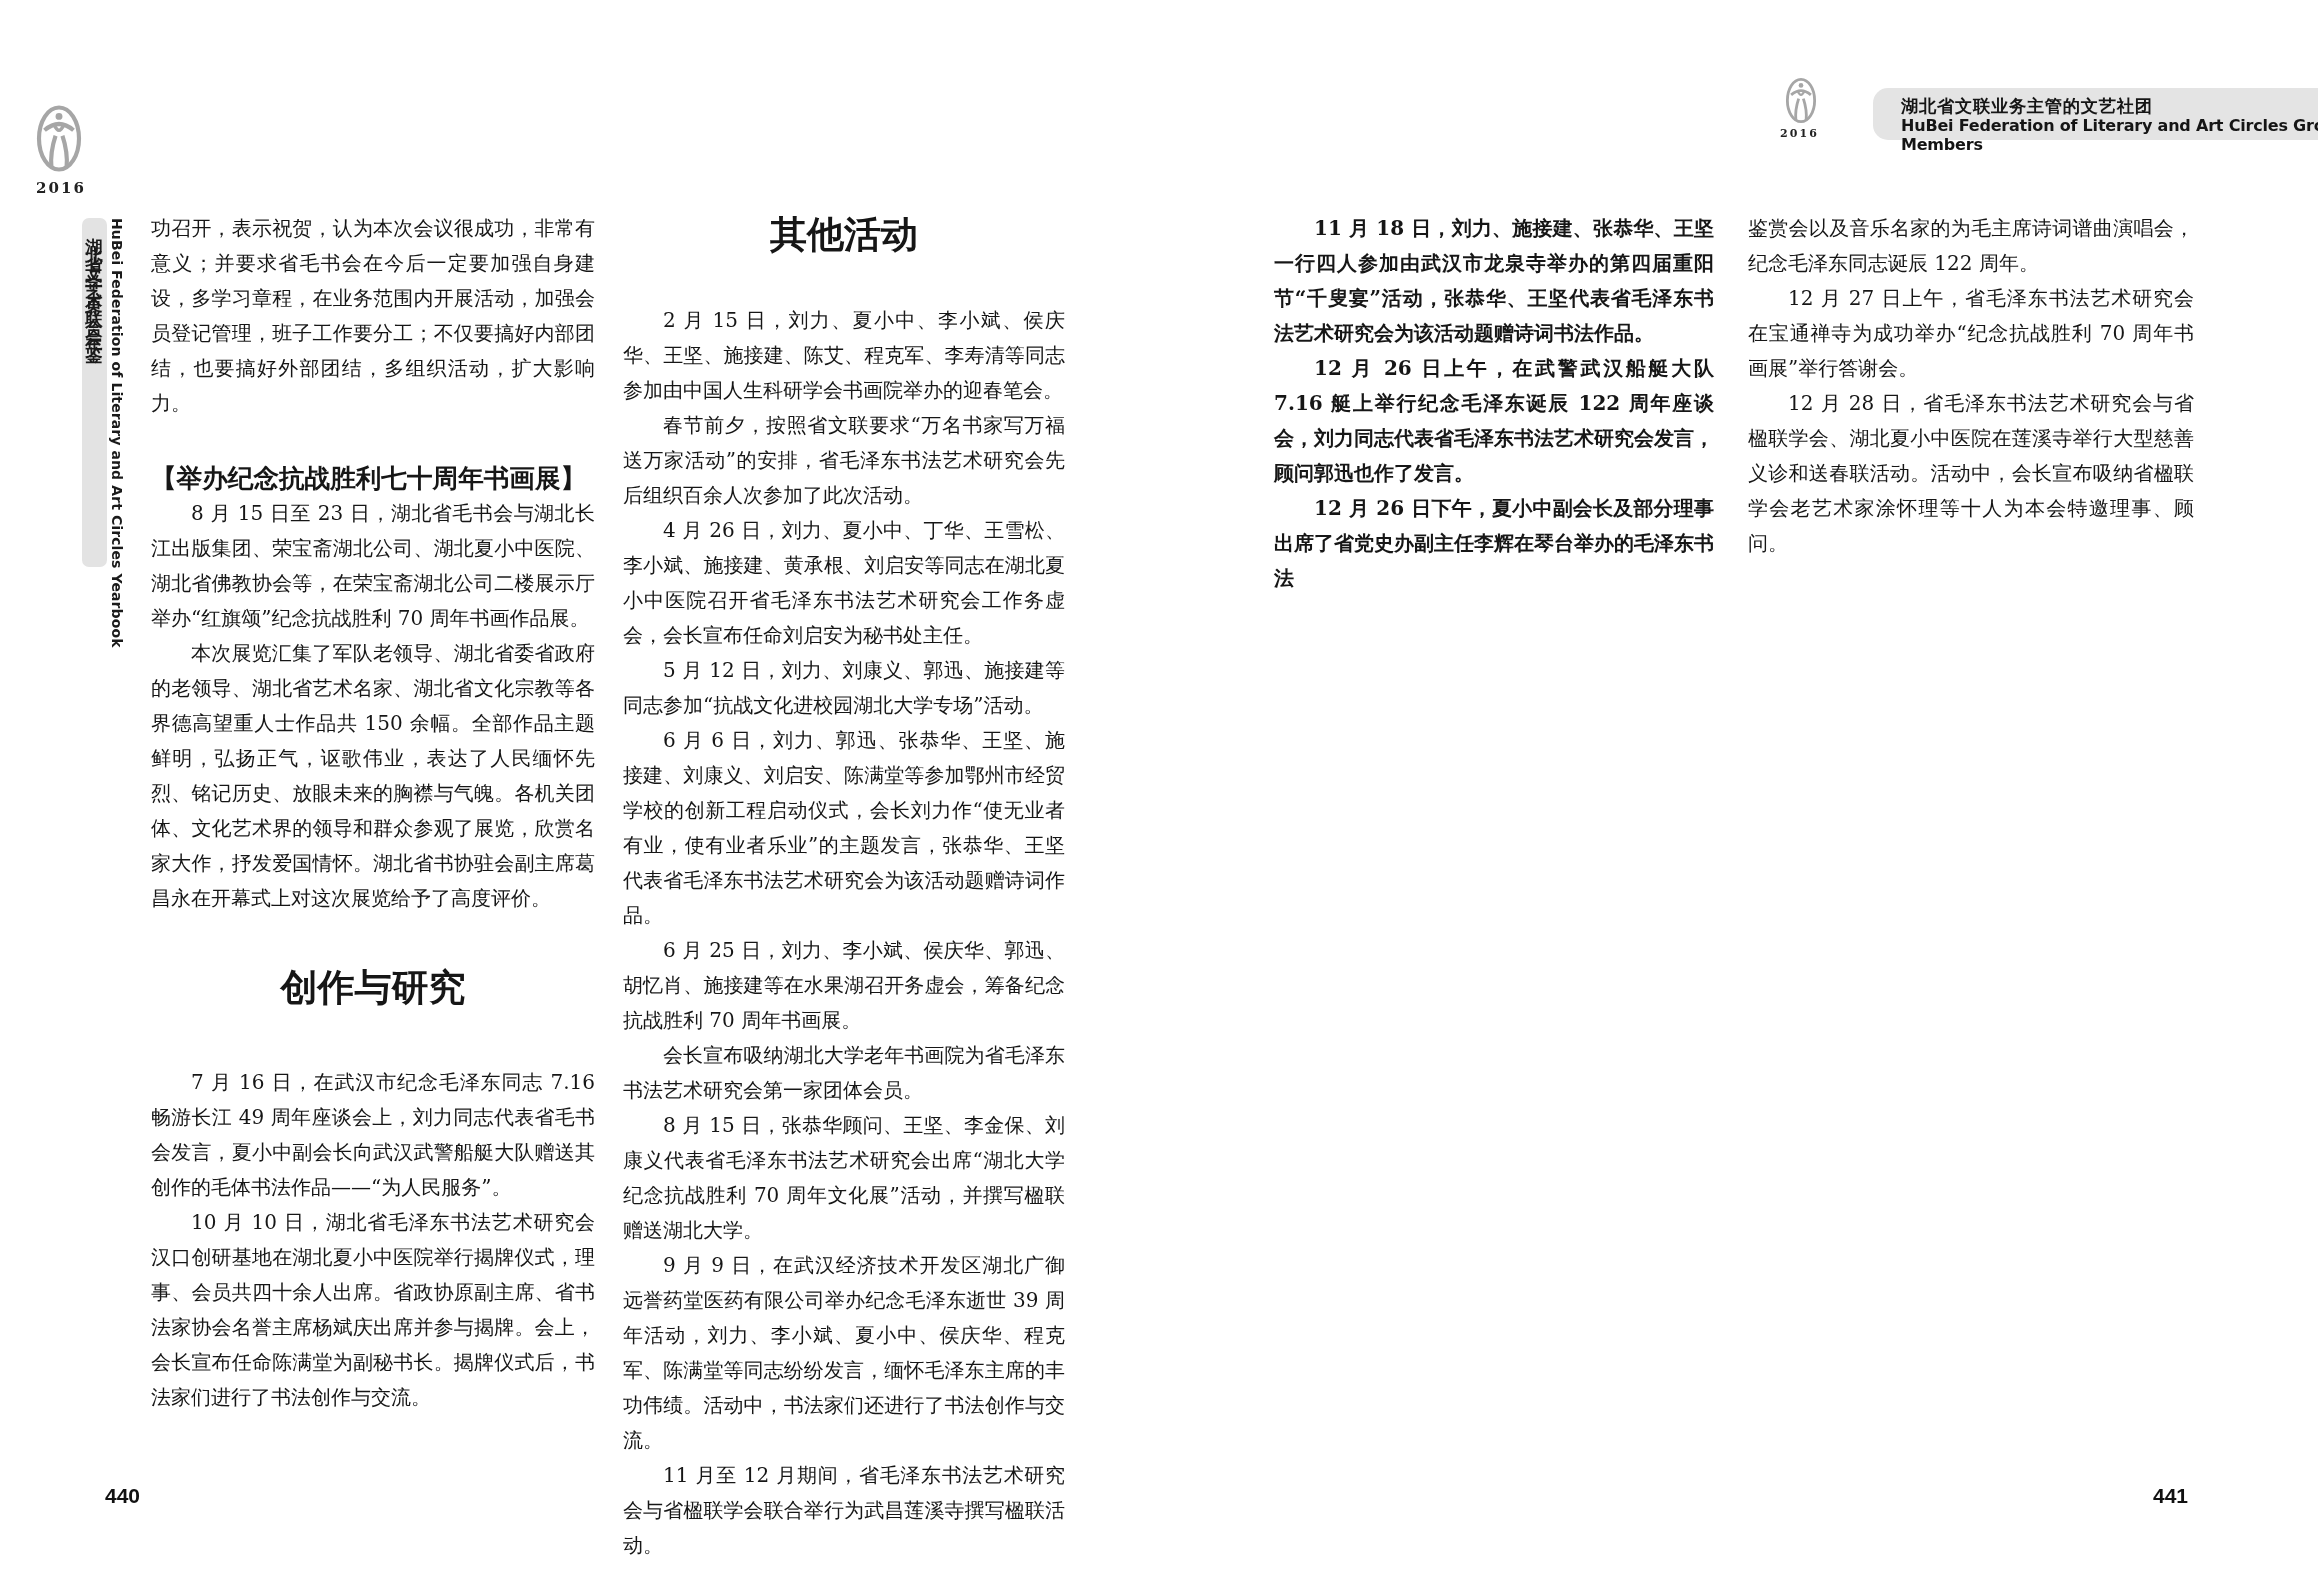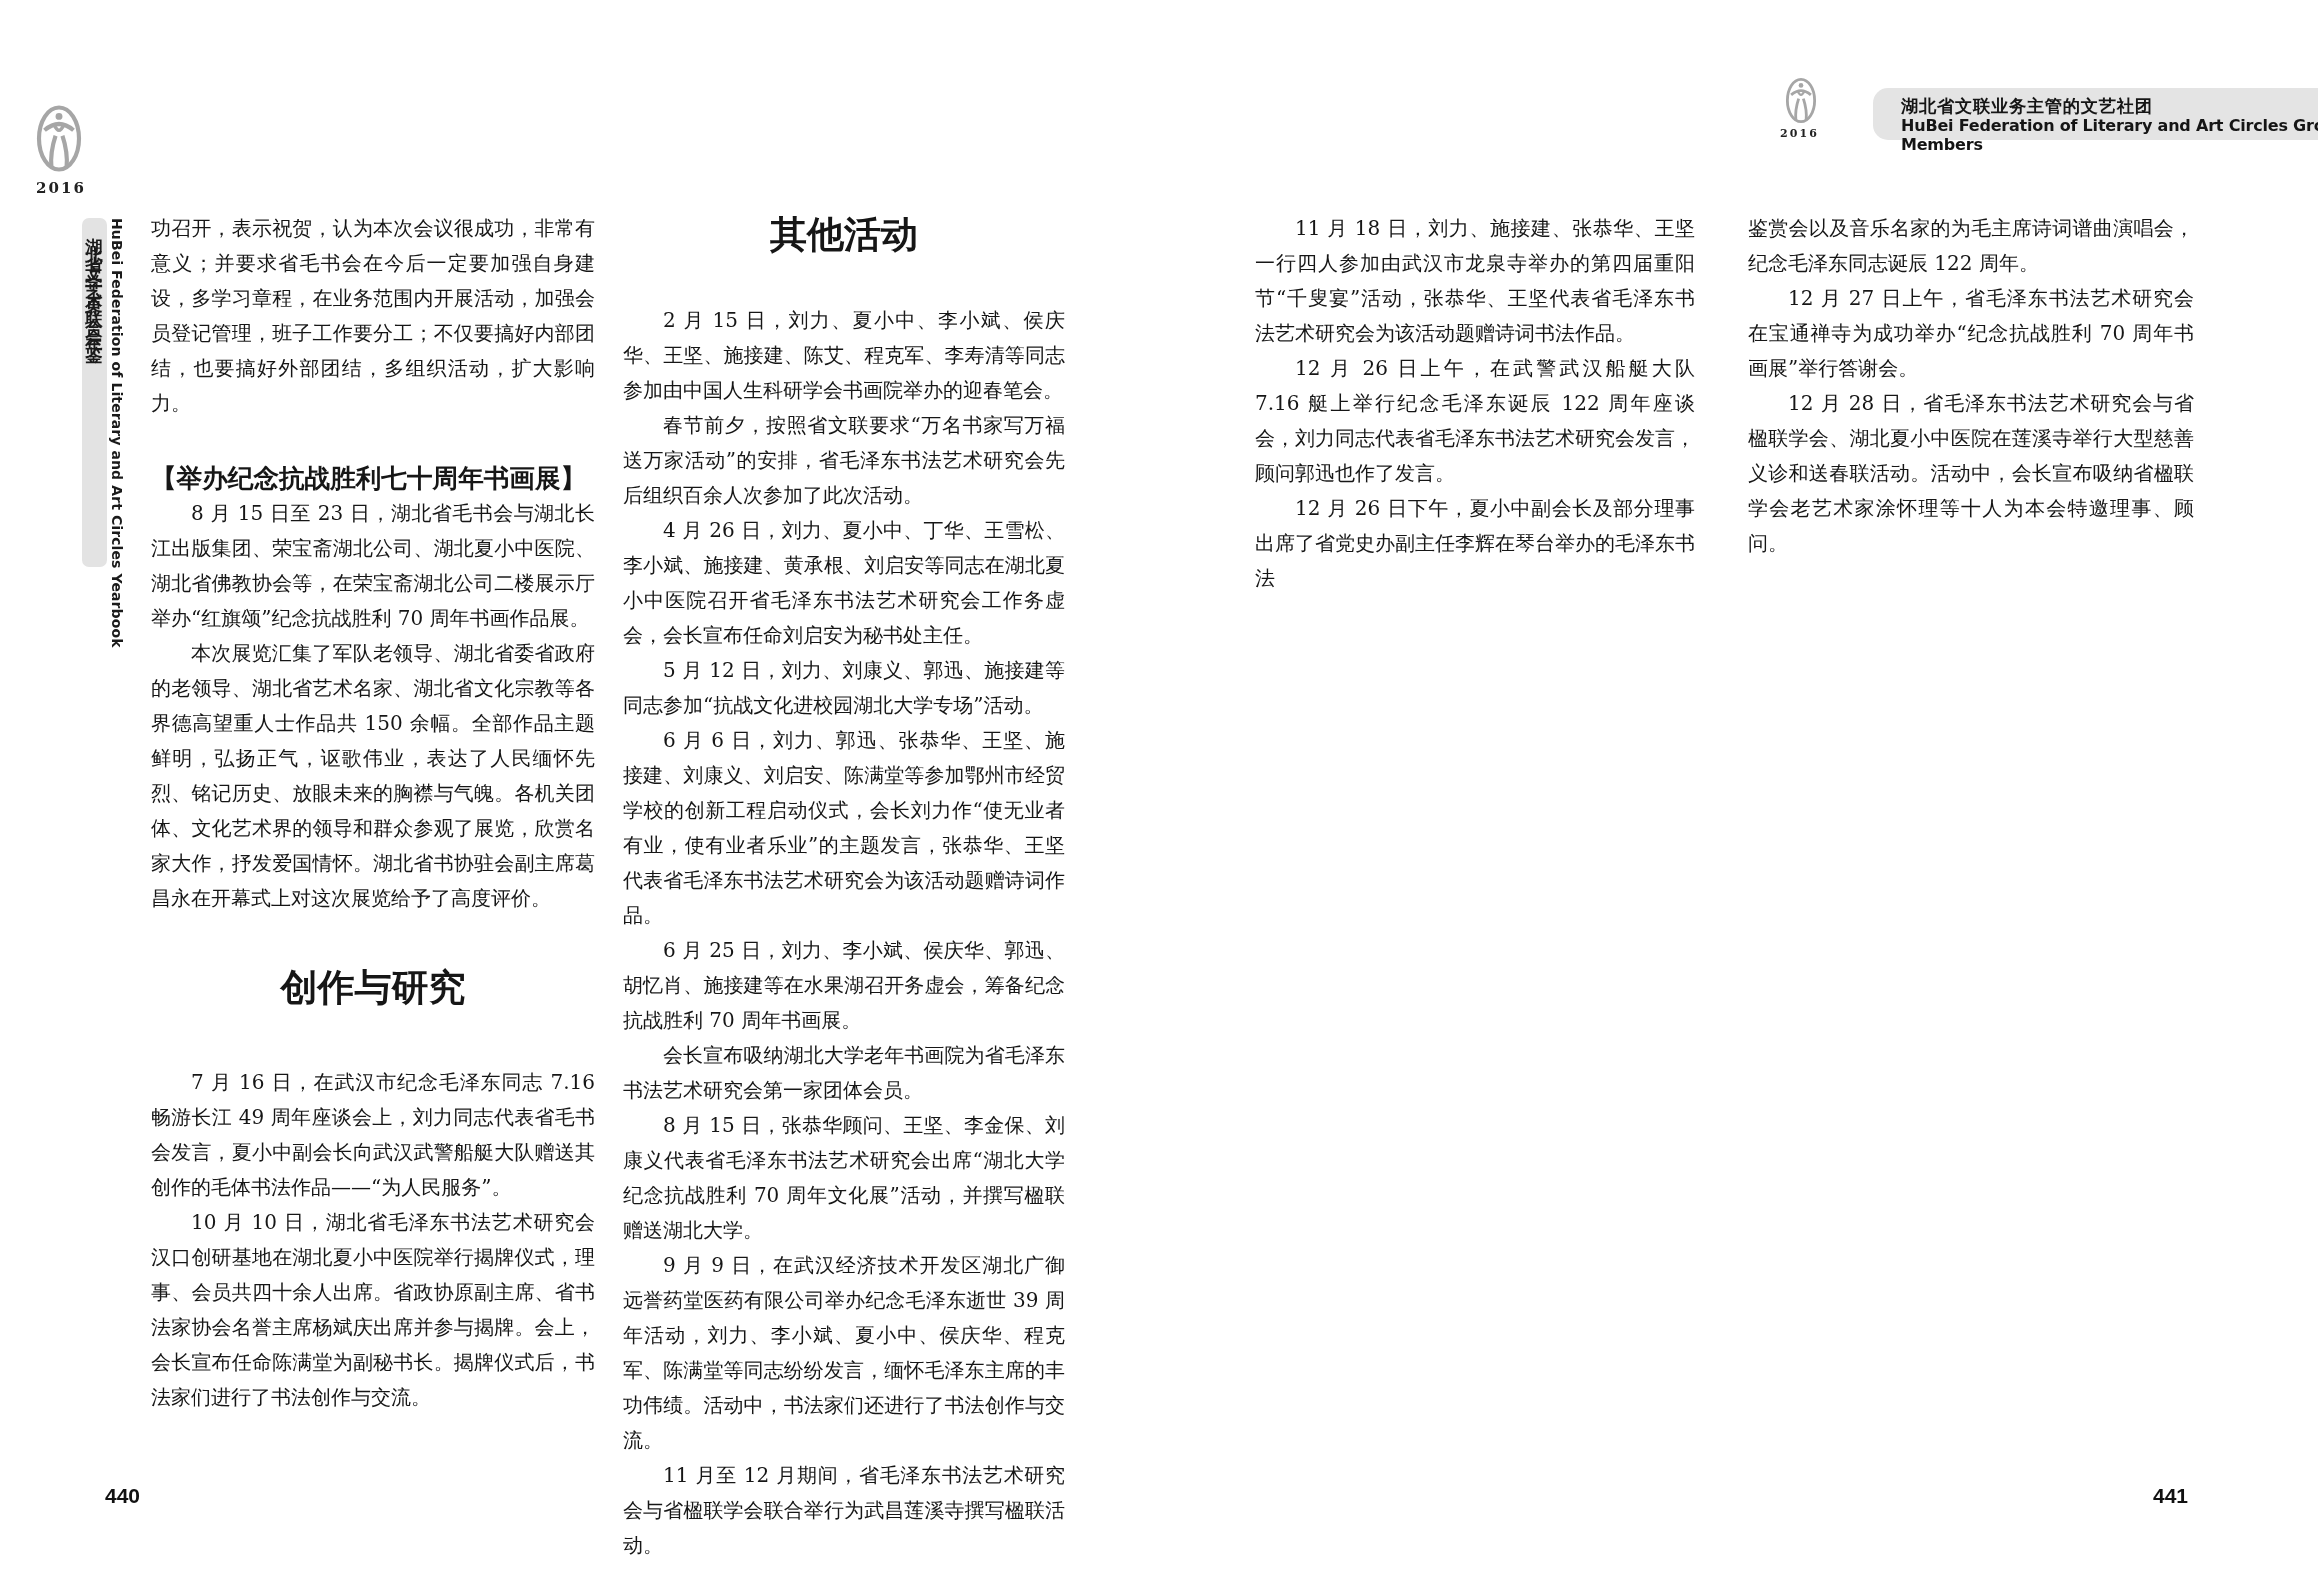--- a/index.html
+++ b/index.html
@@ -111,21 +111,21 @@
       <path d="M38 46 Q46 70 44 92" fill="none" stroke="#a6a6a6" stroke-width="6"></path>
     </svg>
     <div class="year" style="font-size:11px; margin-top:2.8px; width:32px;">2016</div>
   </div>
 
   <div class="header-band">
     <div class="header-cn">湖北省文联业务主管的文艺社团</div>
     <div class="header-en">HuBei Federation of Literary and Art Circles Group Members</div>
   </div>
 
-  <div class="col" style="left:96px; top:211px; width:440px;">
+  <div class="col" style="left:115px; top:211px; width:440px;font-weight:bold;">
     <p>11 月 18 日，刘力、施接建、张恭华、王坚一行四人参加由武汉市龙泉寺举办的第四届重阳节“千叟宴”活动，张恭华、王坚代表省毛泽东书法艺术研究会为该活动题赠诗词书法作品。</p>
     <p>12 月 26 日上午，在武警武汉船艇大队 7.16 艇上举行纪念毛泽东诞辰 122 周年座谈会，刘力同志代表省毛泽东书法艺术研究会发言，顾问郭迅也作了发言。</p>
     <p>12 月 26 日下午，夏小中副会长及部分理事出席了省党史办副主任李辉在琴台举办的毛泽东书法</p>
   </div>
 
   <div class="col" style="left:589px; top:211px; width:446px;">
     <p class="cont">鉴赏会以及音乐名家的为毛主席诗词谱曲演唱会，纪念毛泽东同志诞辰 122 周年。</p>
     <p>12 月 27 日上午，省毛泽东书法艺术研究会在宝通禅寺为成功举办“纪念抗战胜利 70 周年书画展”举行答谢会。</p>
     <p>12 月 28 日，省毛泽东书法艺术研究会与省楹联学会、湖北夏小中医院在莲溪寺举行大型慈善义诊和送春联活动。活动中，会长宣布吸纳省楹联学会老艺术家涂怀理等十人为本会特邀理事、顾问。</p>
   </div>

